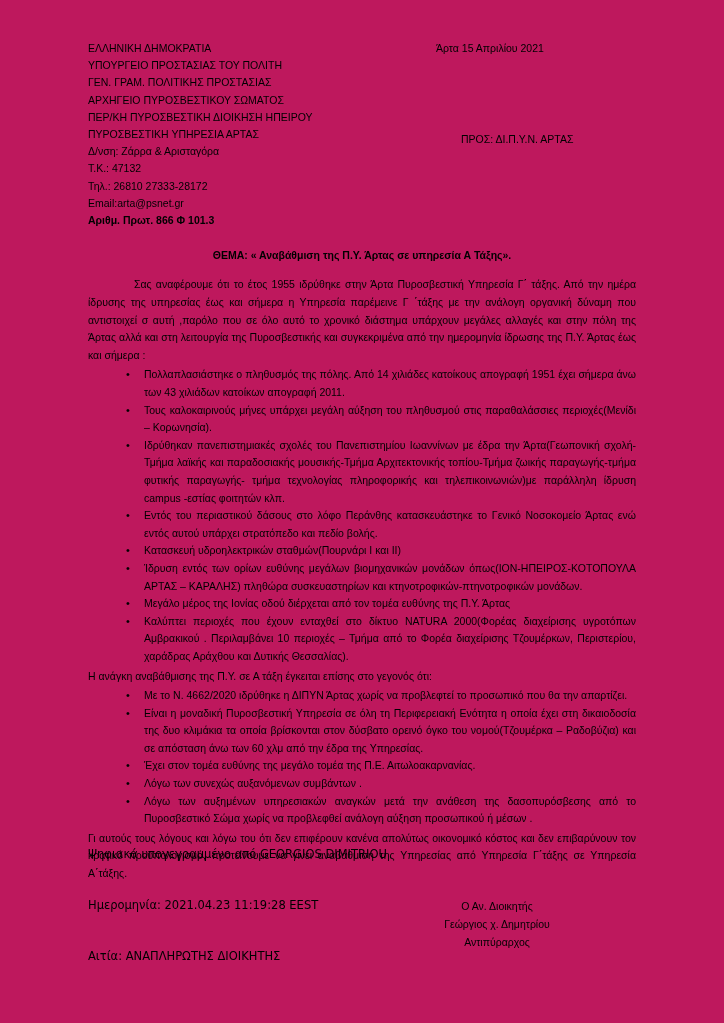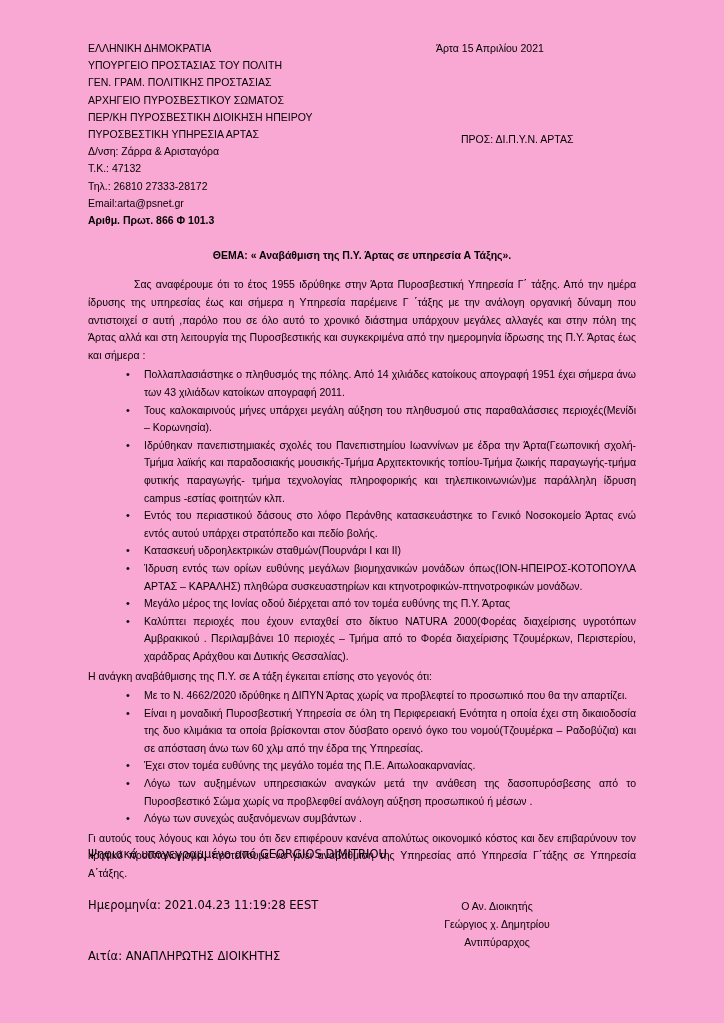--- a/index.html
+++ b/index.html
@@ -7,21 +7,21 @@
     padding: 0;
     background: #ffffff;
   }
   body {
     font-family: "Liberation Sans", sans-serif;
     color: #000000;
   }
   .page {
     width: 724px;
     height: 1023px;
-    background: #f9a8d4;
+    background: #be185d;
     position: relative;
     box-sizing: border-box;
     padding: 40px 88px 0 88px;
     overflow: hidden;
   }
   .hdr-row {
     display: flex;
     justify-content: space-between;
     align-items: flex-start;
   }
@@ -155,22 +155,22 @@
     <li>Μεγάλο μέρος της Ιονίας οδού διέρχεται από τον τομέα ευθύνης της Π.Υ. Άρτας</li>
     <li>Καλύπτει περιοχές που έχουν ενταχθεί στο δίκτυο NATURA 2000(Φορέας διαχείρισης υγροτόπων Αμβρακικού . Περιλαμβάνει 10 περιοχές – Τμήμα από το Φορέα διαχείρισης Τζουμέρκων, Περιστερίου, χαράδρας Αράχθου και Δυτικής Θεσσαλίας).</li>
   </ul>
 
   <div class="plain">Η ανάγκη αναβάθμισης της Π.Υ. σε Α τάξη έγκειται επίσης στο γεγονός ότι:</div>
 
   <ul class="bullets">
     <li>Με το Ν. 4662/2020 ιδρύθηκε η ΔΙΠΥΝ Άρτας  χωρίς να προβλεφτεί το προσωπικό που θα την απαρτίζει.</li>
     <li>Είναι η μοναδική Πυροσβεστική Υπηρεσία σε όλη τη Περιφερειακή Ενότητα η οποία έχει στη δικαιοδοσία της δυο κλιμάκια τα οποία βρίσκονται στον δύσβατο ορεινό όγκο του νομού(Τζουμέρκα – Ραδοβύζια) και σε απόσταση άνω των 60 χλμ από την έδρα της Υπηρεσίας.</li>
     <li>Έχει στον τομέα ευθύνης της μεγάλο τομέα της Π.Ε. Αιτωλοακαρνανίας.</li>
+    <li>Λόγω των συνεχώς αυξανόμενων συμβάντων .</li>
     <li>Λόγω των αυξημένων υπηρεσιακών αναγκών μετά την ανάθεση της δασοπυρόσβεσης από το Πυροσβεστικό Σώμα χωρίς να προβλεφθεί ανάλογη αύξηση προσωπικού ή μέσων .</li>
-    <li>Λόγω των συνεχώς αυξανόμενων συμβάντων .</li>
   </ul>
 
   <div class="plain">Γι αυτούς τους λόγους και λόγω του ότι δεν επιφέρουν κανένα απολύτως οικονομικό κόστος και δεν επιβαρύνουν τον κρατικό προϋπολογισμό, προτείνουμε να γίνει αναβάθμιση της Υπηρεσίας από Υπηρεσία Γ΄τάξης σε Υπηρεσία Α΄τάξης.</div>
 
   <div class="signature">
     <div>Ο Αν. Διοικητής</div>
     <div>Γεώργιος χ. Δημητρίου</div>
     <div>Αντιπύραρχος</div>
   </div>
 

